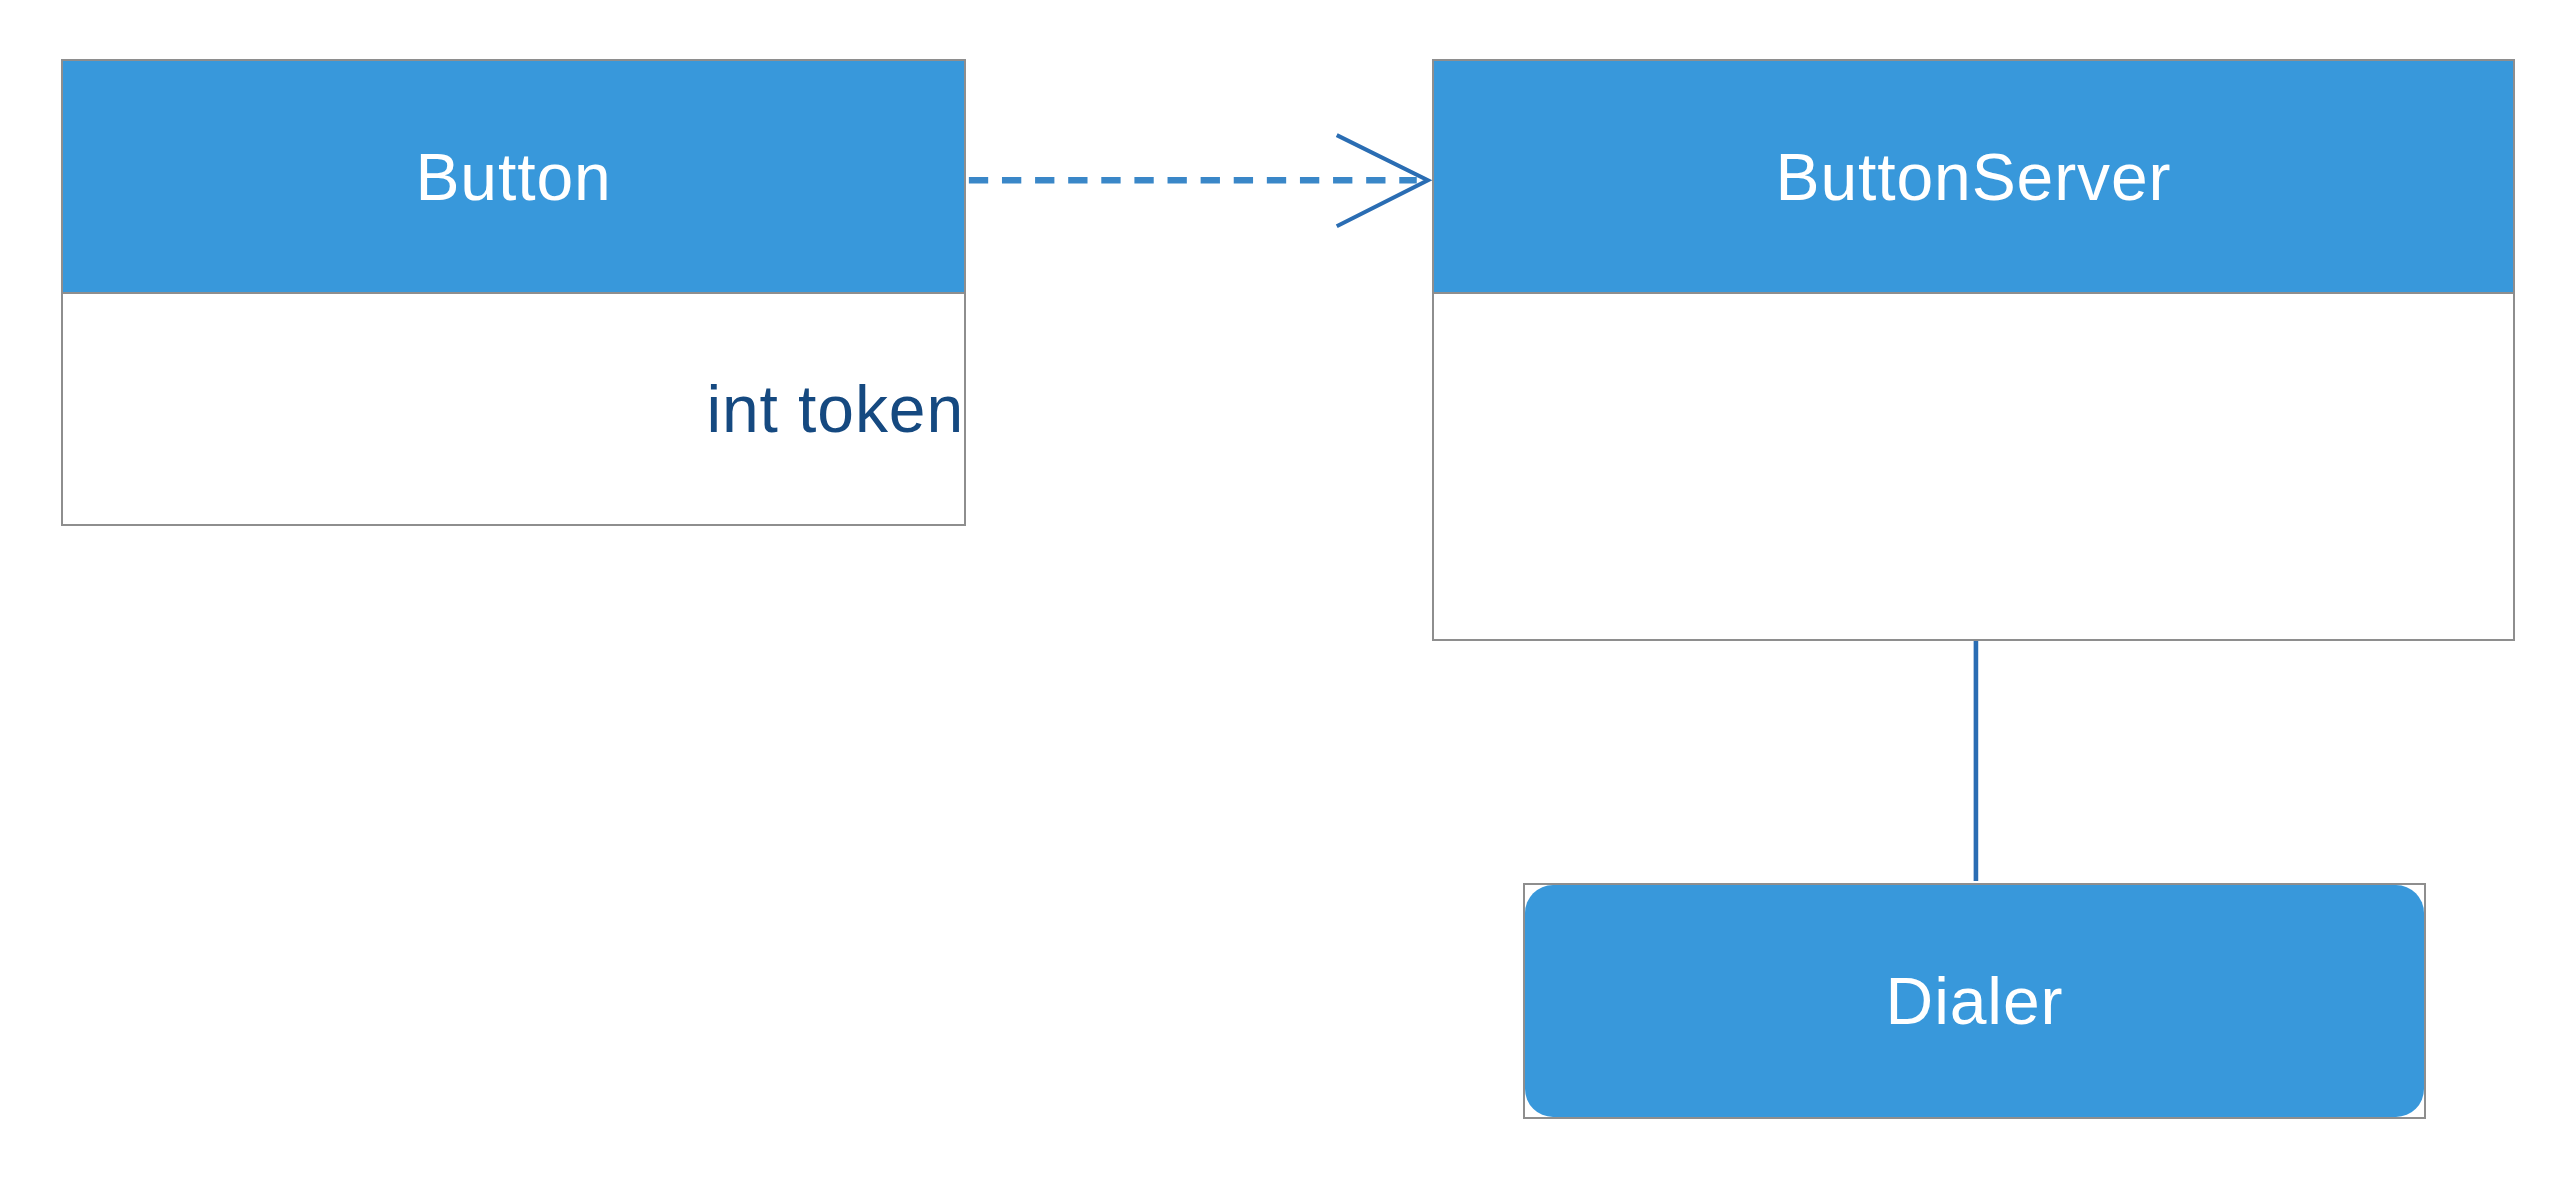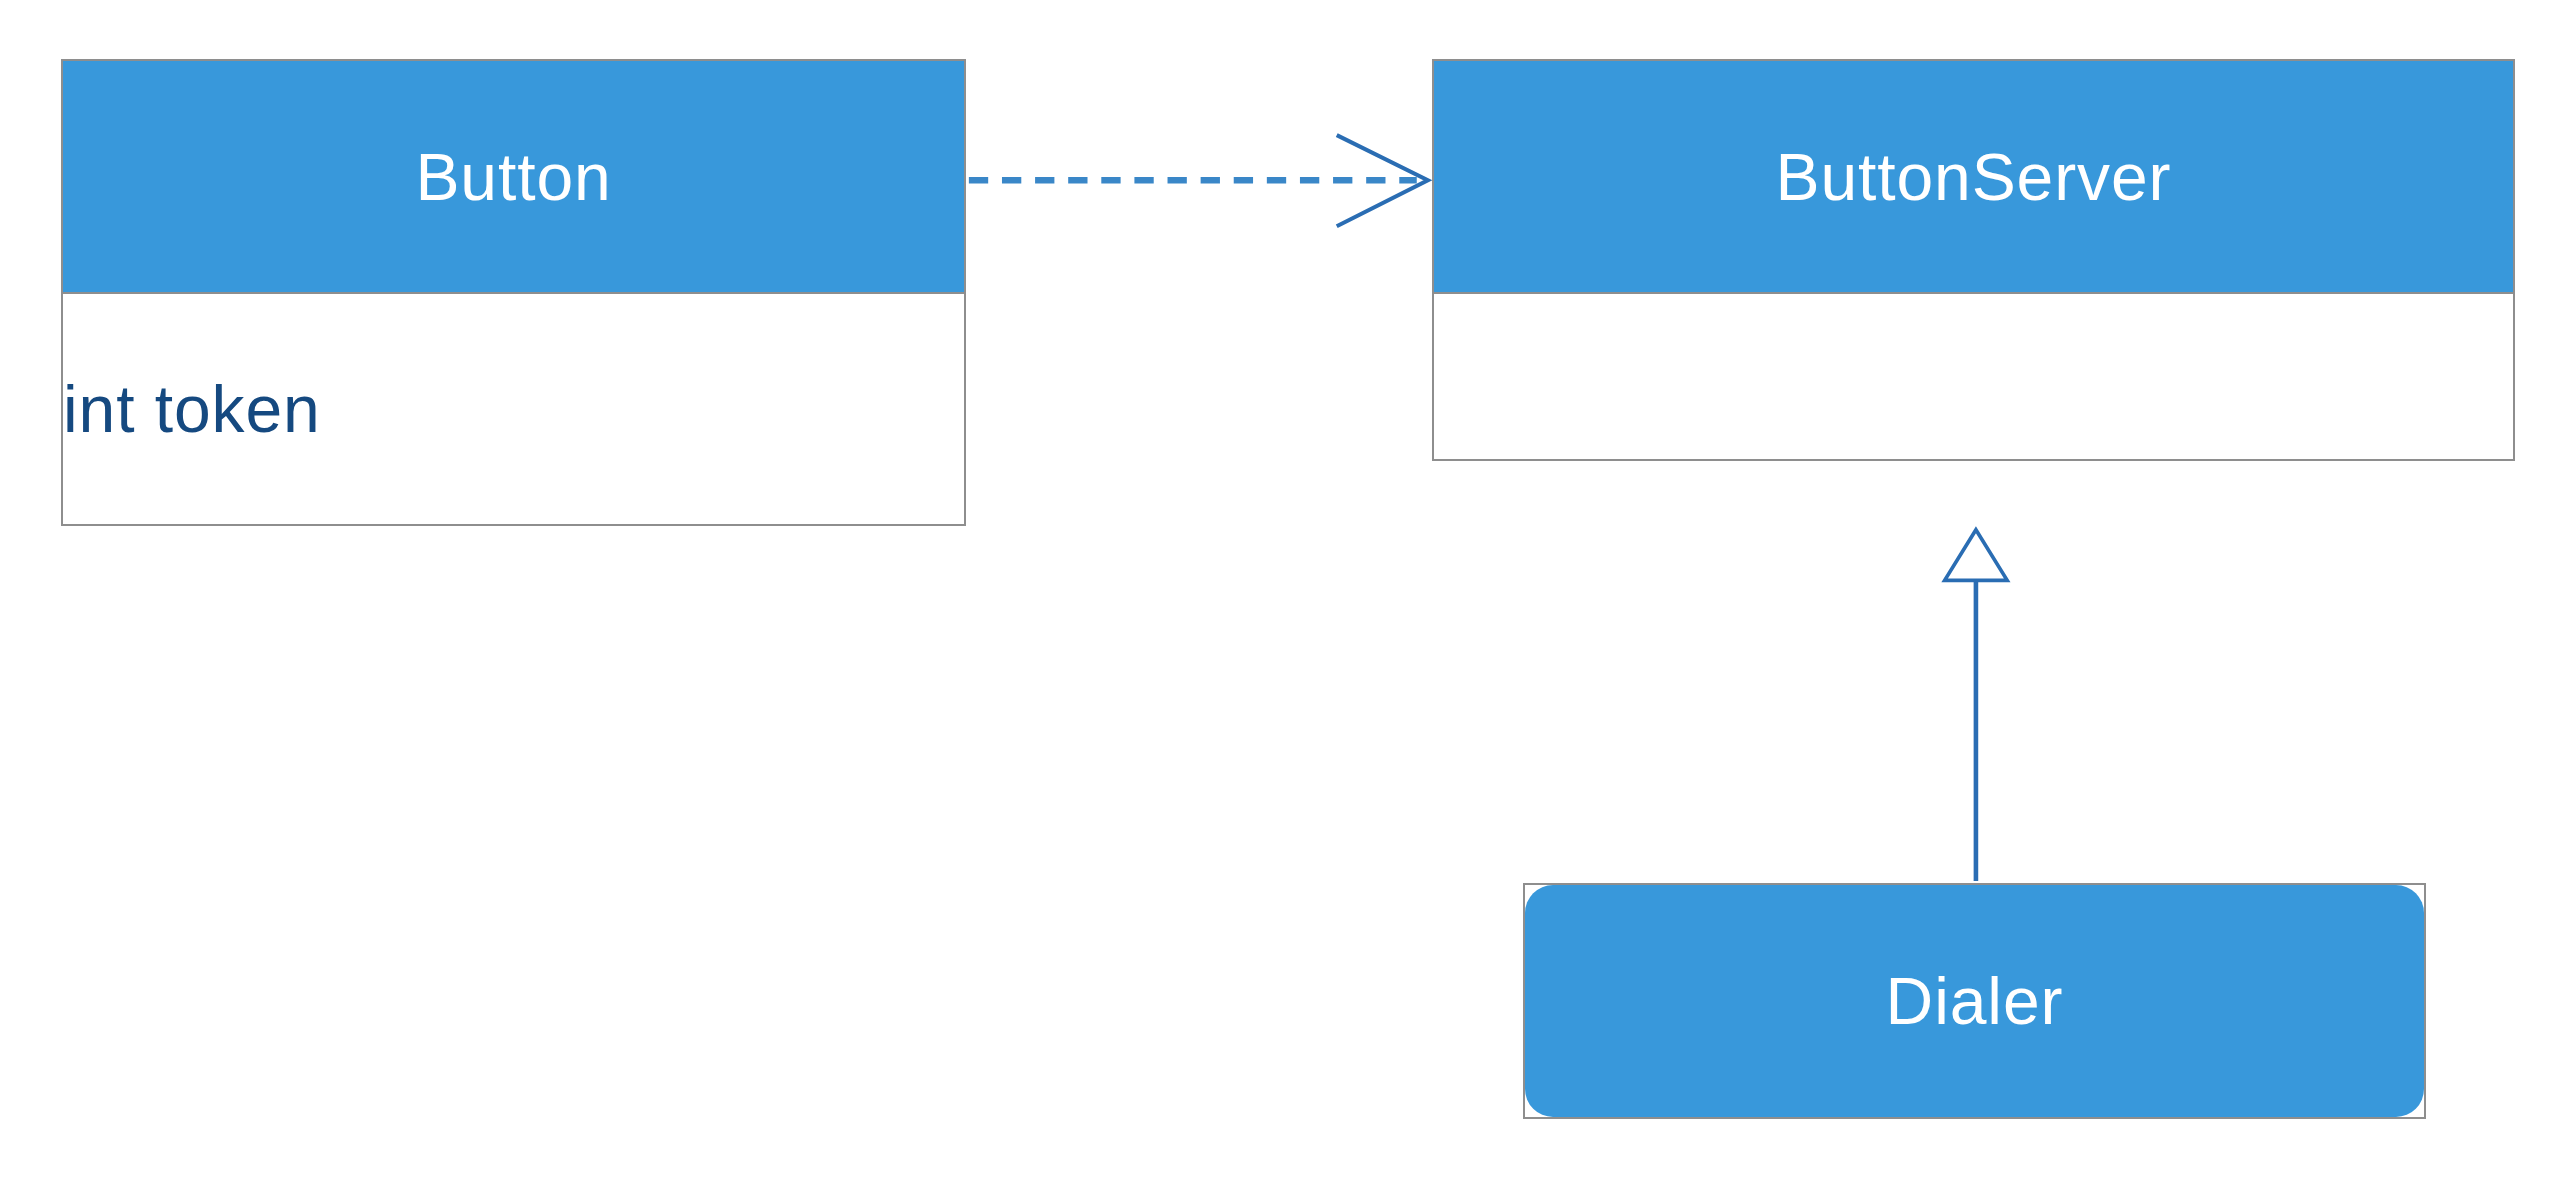--- a/index.html
+++ b/index.html
@@ -50,21 +50,21 @@
     color: var(--title-white, #ffffff);
     font-size: 66px;
     font-weight: 400;
     letter-spacing: 0.9px;
     white-space: nowrap;
   }
   .class-body {
     flex: 1;
     display: flex;
     align-items: center;
-    justify-content: flex-start;
+    justify-content: flex-end;
     background: #ffffff;
   }
   .member {
     color: var(--member-navy, #154980);
     font-size: 66px;
     font-weight: 400;
     letter-spacing: 0.9px;
     white-space: nowrap;
   }
   .dash-line {
@@ -107,21 +107,21 @@
 
   <div class="class-box" style="left:61px; top:59px; width:905px; height:467px;">
     <div class="class-header">
       <span class="class-title">Button</span>
     </div>
     <div class="class-body">
       <span class="member">int token</span>
     </div>
   </div>
 
-  <div class="class-box" style="left:1432px; top:59px; width:1083px; height:402px;">
+  <div class="class-box" style="left:1432px; top:59px; width:1083px; height:582px;">
     <div class="class-header">
       <span class="class-title">ButtonServer</span>
     </div>
   </div>
 
   <div class="class-box title-only" style="left:1523px; top:883px; width:903px; height:236px;">
     <div class="class-header">
       <span class="class-title">Dialer</span>
     </div>
   </div>

